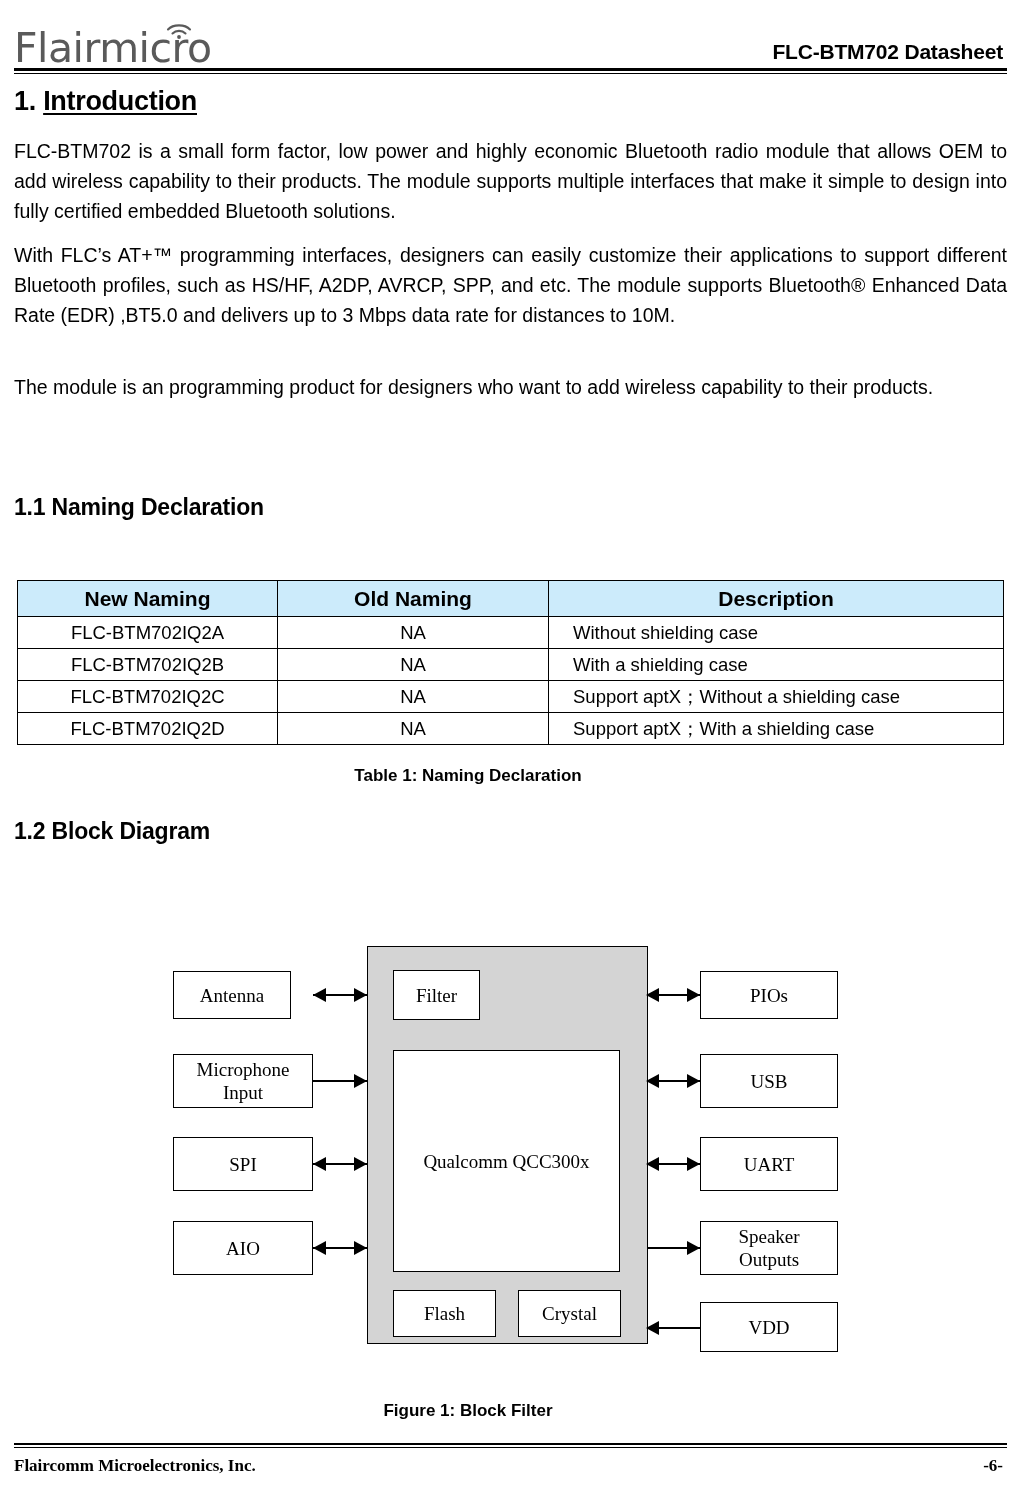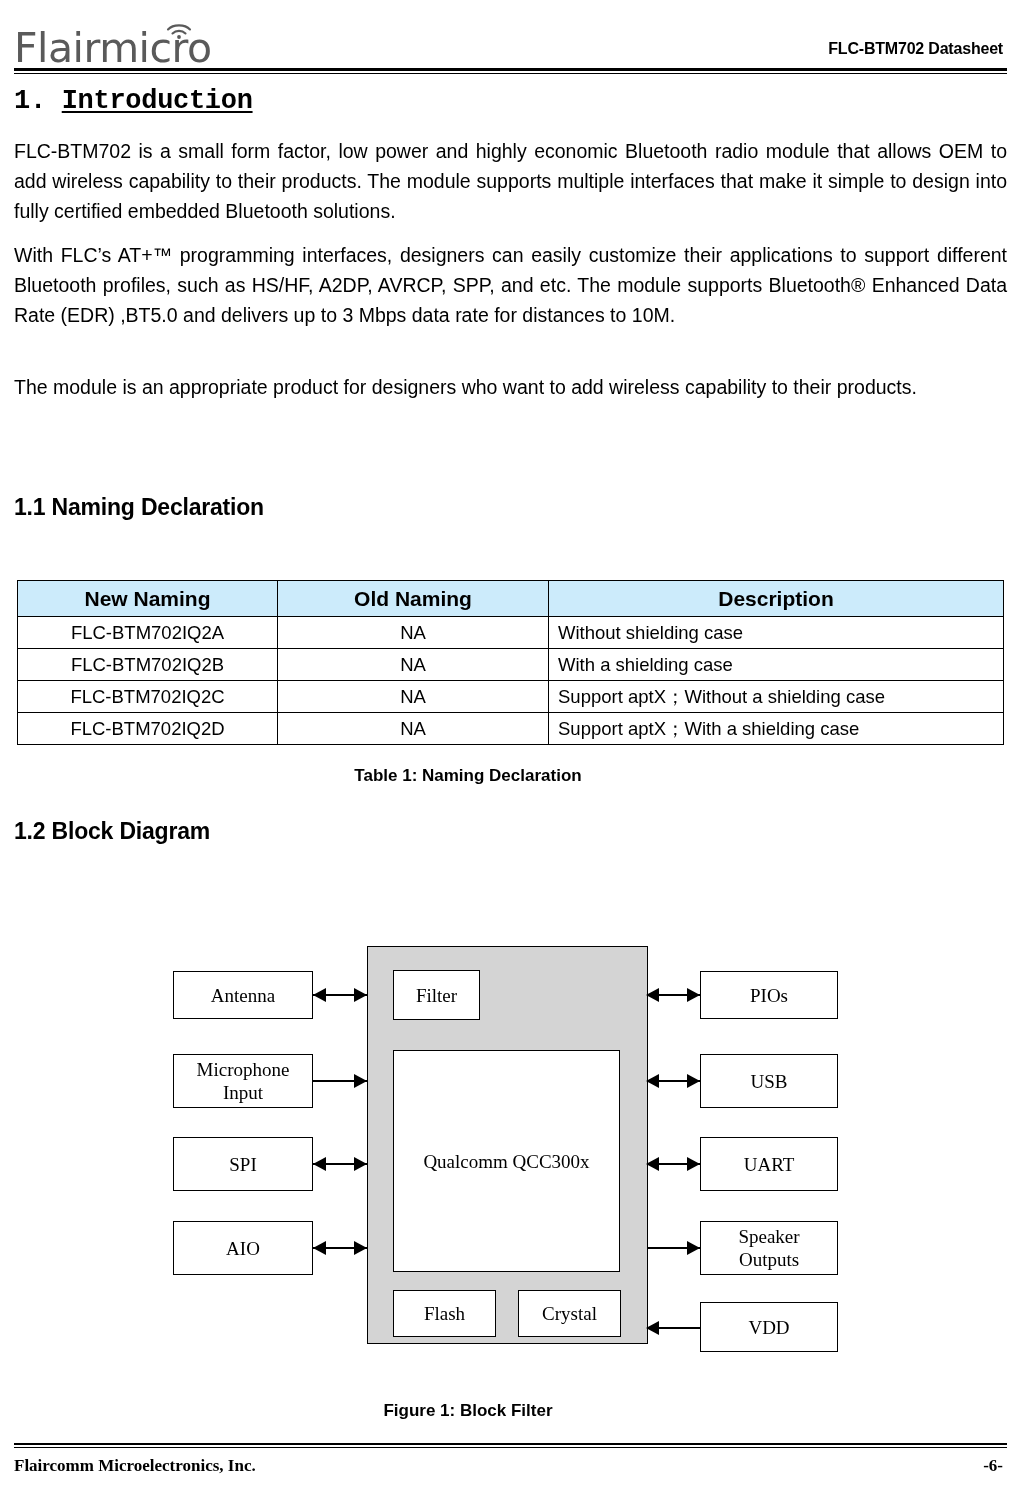--- a/index.html
+++ b/index.html
@@ -54,21 +54,21 @@
     left: 152px;
     top: 0px;
     width: 26px;
     height: 17px;
   }
 
   .header-title {
     position: absolute;
     right: 18px;
     top: 40px;
-    font-size: 16px;
+    font-size: 21px;
     font-weight: bold;
     letter-spacing: -0.2px;
     white-space: nowrap;
   }
   .header-rule {
     position: absolute;
     left: 14px;
     top: 68px;
     width: 993px;
     height: 6px;
@@ -78,21 +78,20 @@
   }
 
   
   .h1 {
     position: absolute;
     left: 14px;
     font-size: 27px;
     font-weight: bold;
     letter-spacing: -0.3px;
     white-space: nowrap;
-    font-family: Liberation Mono, monospace;
   }
   .h1 .num { text-decoration: none; }
   .h1 .underlined { text-decoration: underline; text-underline-offset: 3px; }
 
   .h2 {
     position: absolute;
     left: 14px;
     font-size: 23px;
     font-weight: bold;
     letter-spacing: -0.2px;
@@ -128,21 +127,21 @@
     box-sizing: border-box;
   }
   .tbl th {
     background: #CCEBFB;
     font-size: 21px;
     font-weight: bold;
     text-align: center;
     height: 36px;
   }
   .tbl td.c { text-align: center; }
-  .tbl td.l { text-align: left; padding-left: 9px; }
+  .tbl td.l { text-align: left; padding-left: 24px; }
 
   .caption {
     position: absolute;
     width: 936px;
     left: 0;
     text-align: center;
     font-size: 17px;
     font-weight: bold;
   }
 
@@ -246,21 +245,21 @@
       </svg>
     </div>
     <div class="header-title">FLC-BTM702 Datasheet</div>
     <div class="header-rule"></div>
   </div>
 
   <div class="h1" style="top:86px;"><span class="num">1. </span><span class="underlined">Introduction</span></div>
 
   <div class="para" style="top:136px;">FLC-BTM702 is a small form factor, low power and highly economic Bluetooth radio module that allows OEM to add wireless capability to their products. The module supports multiple interfaces that make it simple to design into fully certified embedded Bluetooth solutions.</div>
   <div class="para" style="top:240px;">With FLC’s AT+™ programming interfaces, designers can easily customize their applications to support different Bluetooth profiles, such as HS/HF, A2DP, AVRCP, SPP, and etc. The module supports Bluetooth® Enhanced Data Rate (EDR) ,BT5.0 and delivers up to 3 Mbps data rate for distances to 10M.</div>
-  <div class="para" style="top:372px; text-align:justify;">The module is an appropriate product for designers who want to add wireless capability to their products.</div>
+  <div class="para" style="top:372px; text-align:justify;">The module is an programming product for designers who want to add wireless capability to their products.</div>
 
   <div class="h2" style="top:494px;">1.1 Naming Declaration</div>
 
   <table class="tbl">
     <thead>
       <tr>
         <th style="width:260px;">New Naming</th>
         <th style="width:271px;">Old Naming</th>
         <th>Description</th>
       </tr>
@@ -290,21 +289,21 @@
   </table>
 
   <div class="caption" style="top:766px;">Table 1: Naming Declaration</div>
 
   <div class="h2" style="top:818px;">1.2 Block Diagram</div>
 
   <div class="diagram">
 
     <div class="module-shell"></div>
 
-    <div class="dbox" style="left:173px; top:41px; width:140px; height:48px;">
+    <div class="dbox" style="left:173px; top:41px; width:118px; height:48px;">
       <span>Antenna</span>
     </div>
     <div class="dbox" style="left:173px; top:124px; width:140px; height:54px; flex-direction:column;">
       <span>Microphone</span>
       <span>Input</span>
     </div>
     <div class="dbox" style="left:173px; top:207px; width:140px; height:54px;">
       <span>SPI</span>
     </div>
     <div class="dbox" style="left:173px; top:291px; width:140px; height:54px;">

